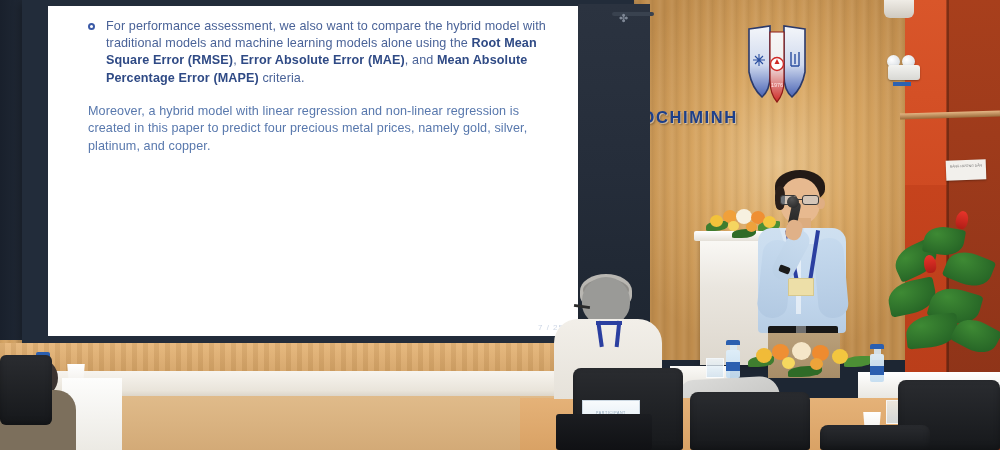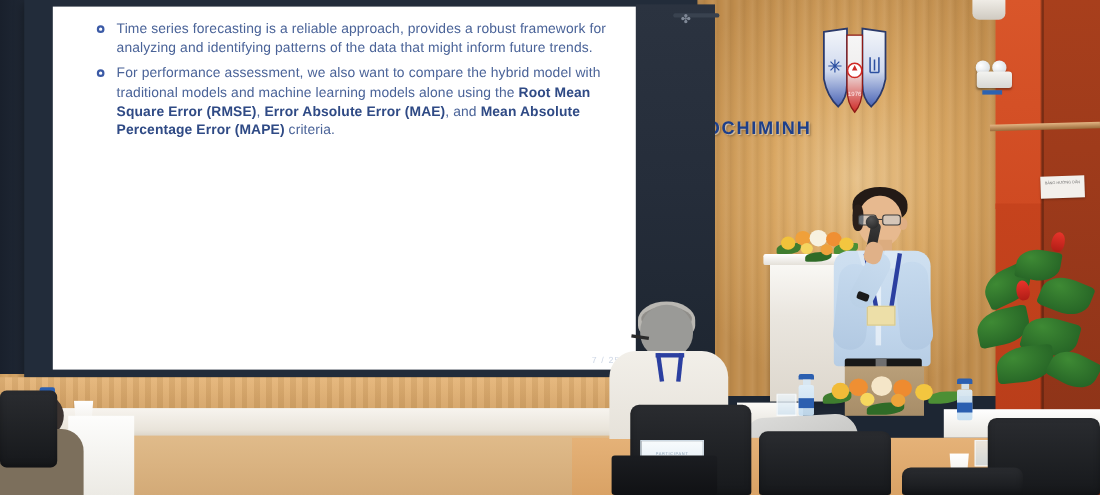--- a/index.html
+++ b/index.html
@@ -424,27 +424,24 @@
   <div class="screen-frame">
     <div class="screen-dark-right"></div>
     <div class="screen-mount"></div>
     <div class="screen-mount-x">✤</div>
 
     <div class="slide">
       <div class="slide-inner">
         <ul class="bullets">
           <li>
             <span class="bdot"></span>
-            <span>Time series forecasting is a reliable approach, provides a robust framework for analyzing and identifying patterns of the data that might inform future trends.</span>
-          </li>
-          <li>
-            <span class="bdot"></span>
             <span>For performance assessment, we also want to compare the hybrid model with traditional models and machine learning models alone using the <b>Root Mean Square Error (RMSE)</b>, <b>Error Absolute Error (MAE)</b>, and <b>Mean Absolute Percentage Error (MAPE)</b> criteria.</span>
           </li>
         </ul>
+        <div class="para">Moreover, a hybrid model with linear regression and non-linear regression is created in this paper to predict four precious metal prices, namely gold, silver, platinum, and copper.</div>
         <div class="slide-pagenum">7 / 25</div>
       </div>
     </div>
   </div>
 
   <div class="below-screen-wood"></div>
   <div class="stage-white"></div>
   <div class="stage-tan"></div>
 
   <div class="podium"></div>

